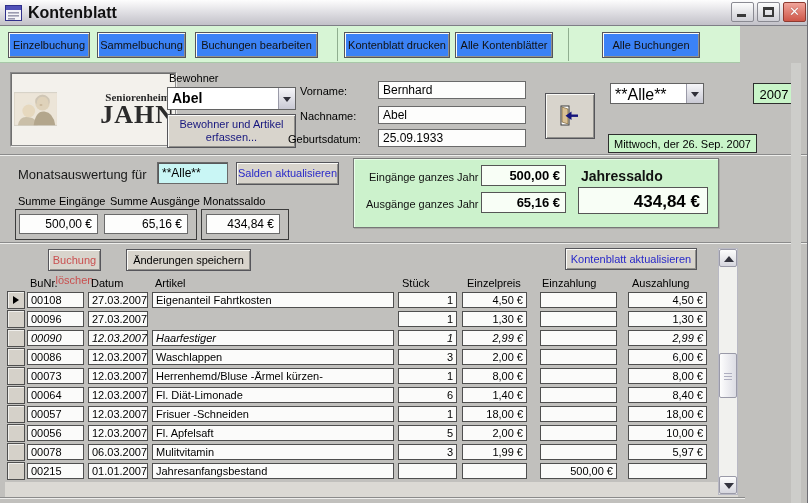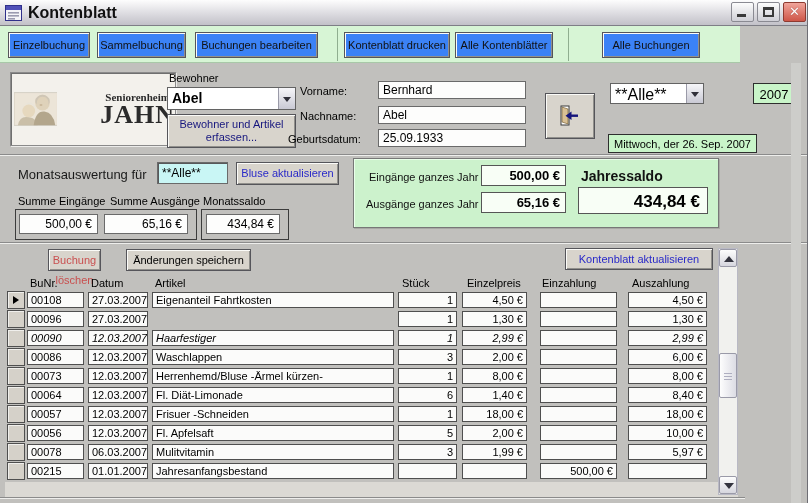--- a/index.html
+++ b/index.html
@@ -187,21 +187,21 @@
     <div class="val">**Alle**</div>
     <div class="arrowbtn"></div>
   </div>
   <div class="greenbox" style="left:709px;top:83px;width:47px;height:21px;text-align:center;padding:3px 5px 0 0;font-size:13px;margin-left:44px;">2007</div>
   <div class="greenbox" style="left:608px;top:134px;width:149px;height:19px;text-align:center;padding-top:3px;font-size:11px;">Mittwoch, der 26. Sep. 2007</div>
 
   <div class="etch" style="top:154px;"></div>
 
   <div class="ms-label">Monatsauswertung für</div>
   <div class="cyan-field">**Alle**</div>
-  <div class="salden-btn">Bluse aktualisieren</div>
+  <div class="salden-btn">Salden aktualisieren</div>
 
   <div class="lbl" style="left:18px;top:195px;">Summe Eingänge</div>
   <div class="lbl" style="left:110px;top:195px;">Summe Ausgänge</div>
   <div class="lbl" style="left:203px;top:195px;">Monatssaldo</div>
 
   <div class="sum-outer" style="left:15px;top:209px;width:182px;height:31px;"></div>
   <div class="sum-field" style="left:19px;top:214px;width:79px;height:20px;">500,00 €</div>
   <div class="sum-field" style="left:104px;top:214px;width:84px;height:20px;">65,16 €</div>
   <div class="sum-outer" style="left:201px;top:209px;width:88px;height:31px;"></div>
   <div class="sum-field" style="left:206px;top:214px;width:74px;height:20px;">434,84 €</div>
@@ -212,21 +212,21 @@
     <div class="yp-lbl" style="left:12px;top:39px;">Ausgänge ganzes Jahr</div>
     <div class="yp-field" style="left:127px;top:33px;width:85px;height:21px;font-size:13px;padding:2px 5px 0 0;">65,16 €</div>
     <div class="yp-lbl" style="left:227px;top:9px;font-size:14px;font-weight:bold;">Jahressaldo</div>
     <div class="yp-field" style="left:224px;top:28px;width:130px;height:27px;font-size:17px;padding:4px 7px 0 0;">434,84 €</div>
   </div>
 
   <div class="etch" style="top:242px;"></div>
 
   <div class="tb-btn" style="left:48px;top:249px;width:53px;color:#c94f4f;">Buchung löschen</div>
   <div class="tb-btn" style="left:126px;top:249px;width:125px;">Änderungen speichern</div>
-  <div class="tb-btn" style="left:565px;top:248px;width:148px;color:#2929c8;">Kontenblatt aktualisieren</div>
+  <div class="tb-btn" style="left:565px;top:248px;width:132px;color:#2929c8;">Kontenblatt aktualisieren</div>
 
   <div class="thead" style="left:30px;">BuNr.</div>
   <div class="thead" style="left:91px;">Datum</div>
   <div class="thead" style="left:155px;">Artikel</div>
   <div class="thead" style="left:402px;">Stück</div>
   <div class="thead" style="left:467px;">Einzelpreis</div>
   <div class="thead" style="left:542px;">Einzahlung</div>
   <div class="thead" style="left:632px;">Auszahlung</div>
 
   <div id="table-rows">

